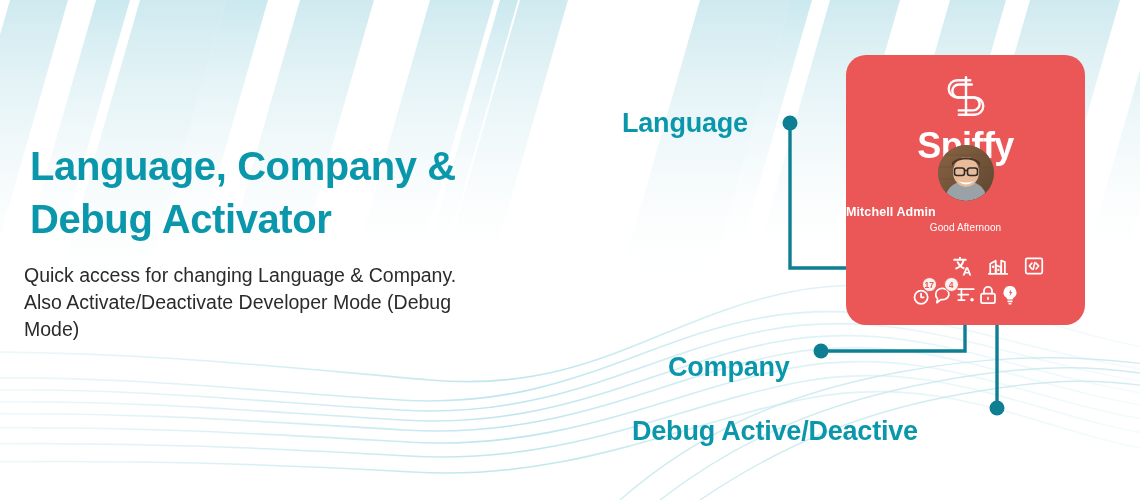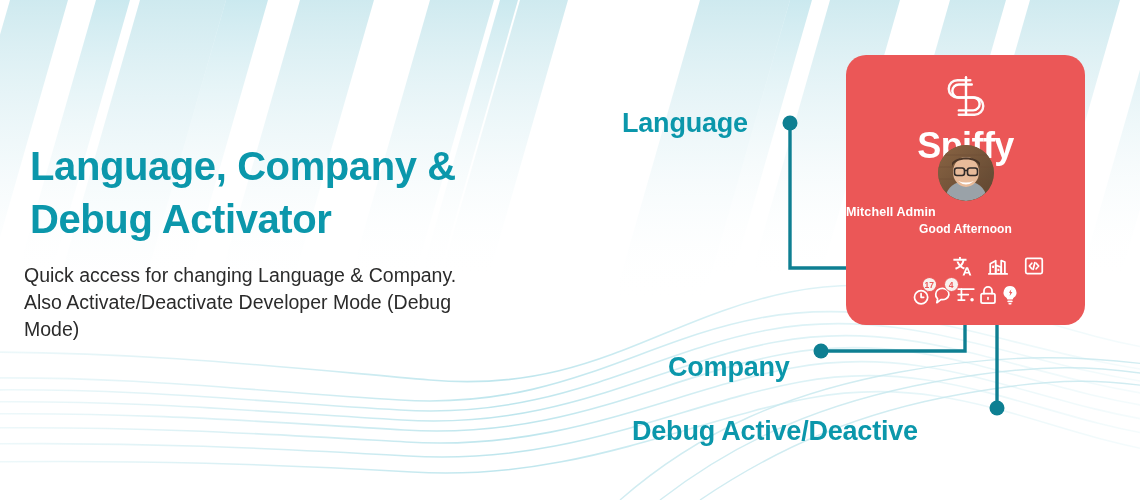--- a/index.html
+++ b/index.html
@@ -62,21 +62,21 @@
     position:absolute;left:50%;top:90px;transform:translateX(-50%);
     width:56px;height:56px;border-radius:50%;overflow:hidden;
     background:#7a5b3e;
   }
   .uname{
     position:absolute;left:0;right:0;top:150px;text-align:left;
     color:#fff;font-size:12.5px;font-weight:bold;letter-spacing:0.1px;
   }
   .greet{
     position:absolute;left:0;right:0;top:167px;text-align:center;
-    color:#fff;font-size:12px;font-weight:bold;letter-spacing:0.1px;
+    color:#fff;font-size:10px;font-weight:normal;letter-spacing:0.1px;
   }
 
   .icon-row{
     position:absolute;left:0;right:0;display:flex;justify-content:center;align-items:center;
   }
   .icon-row.row1{top:200px;gap:14px;padding-left:64px;}
   .icon-row.row2{top:229px;}
   .ic{position:relative;width:22px;height:22px;display:block;}
   .ic svg{display:block;width:22px;height:22px;}
   .badge{

